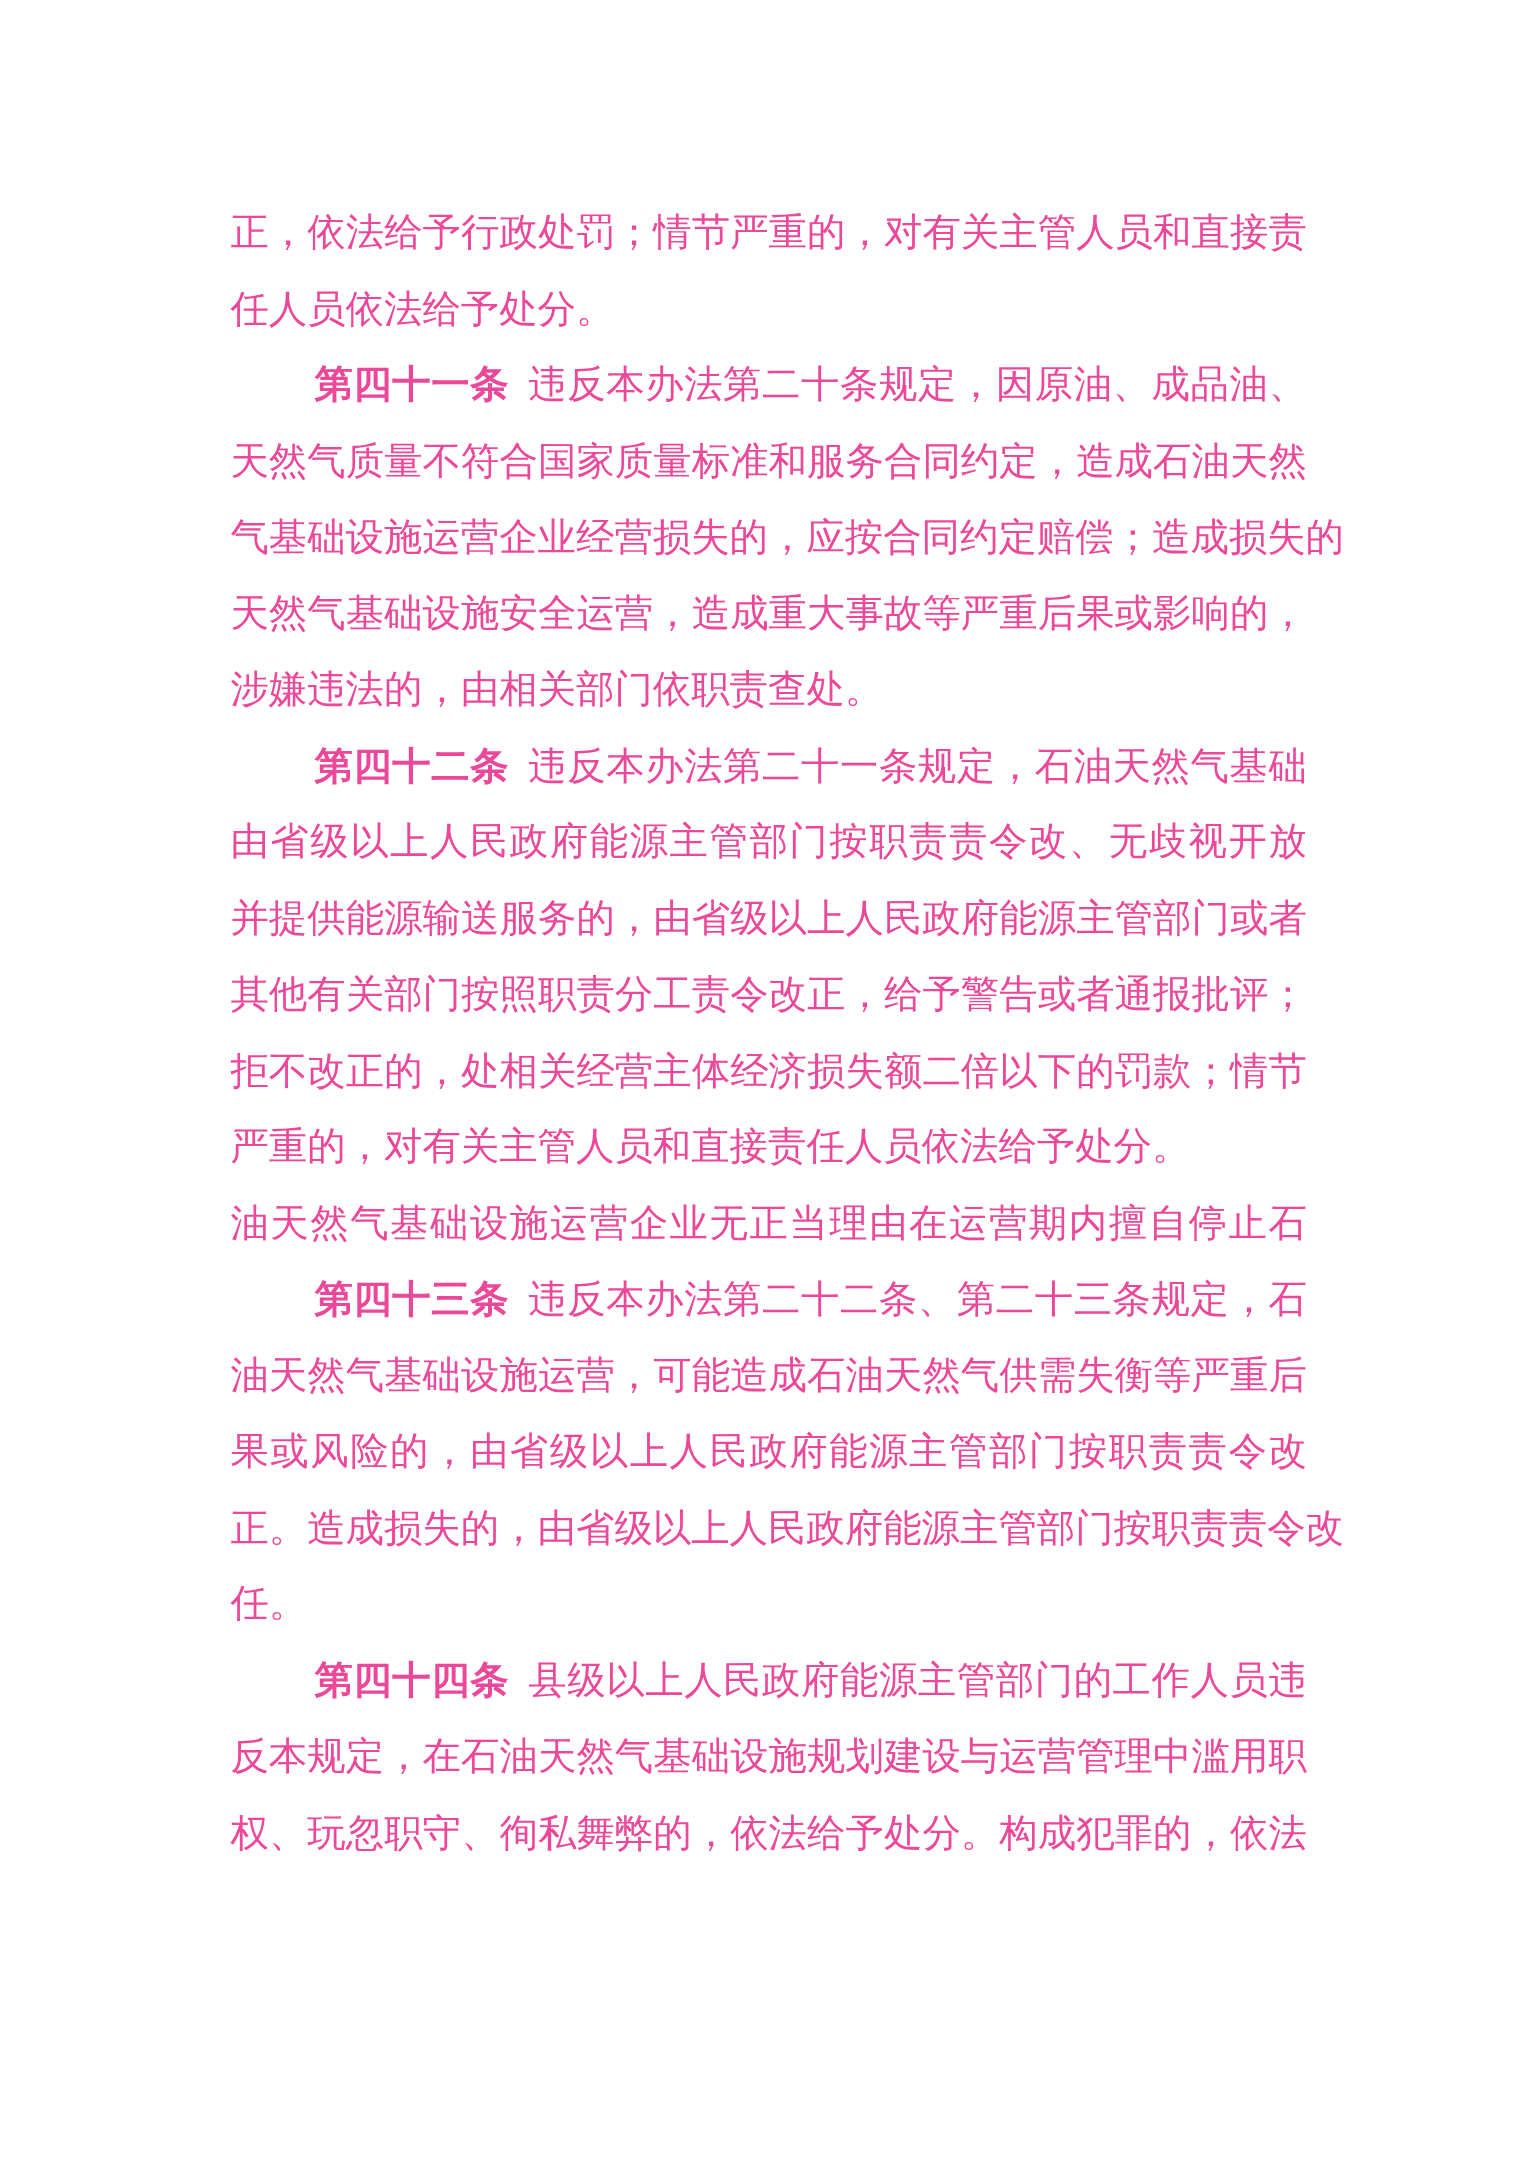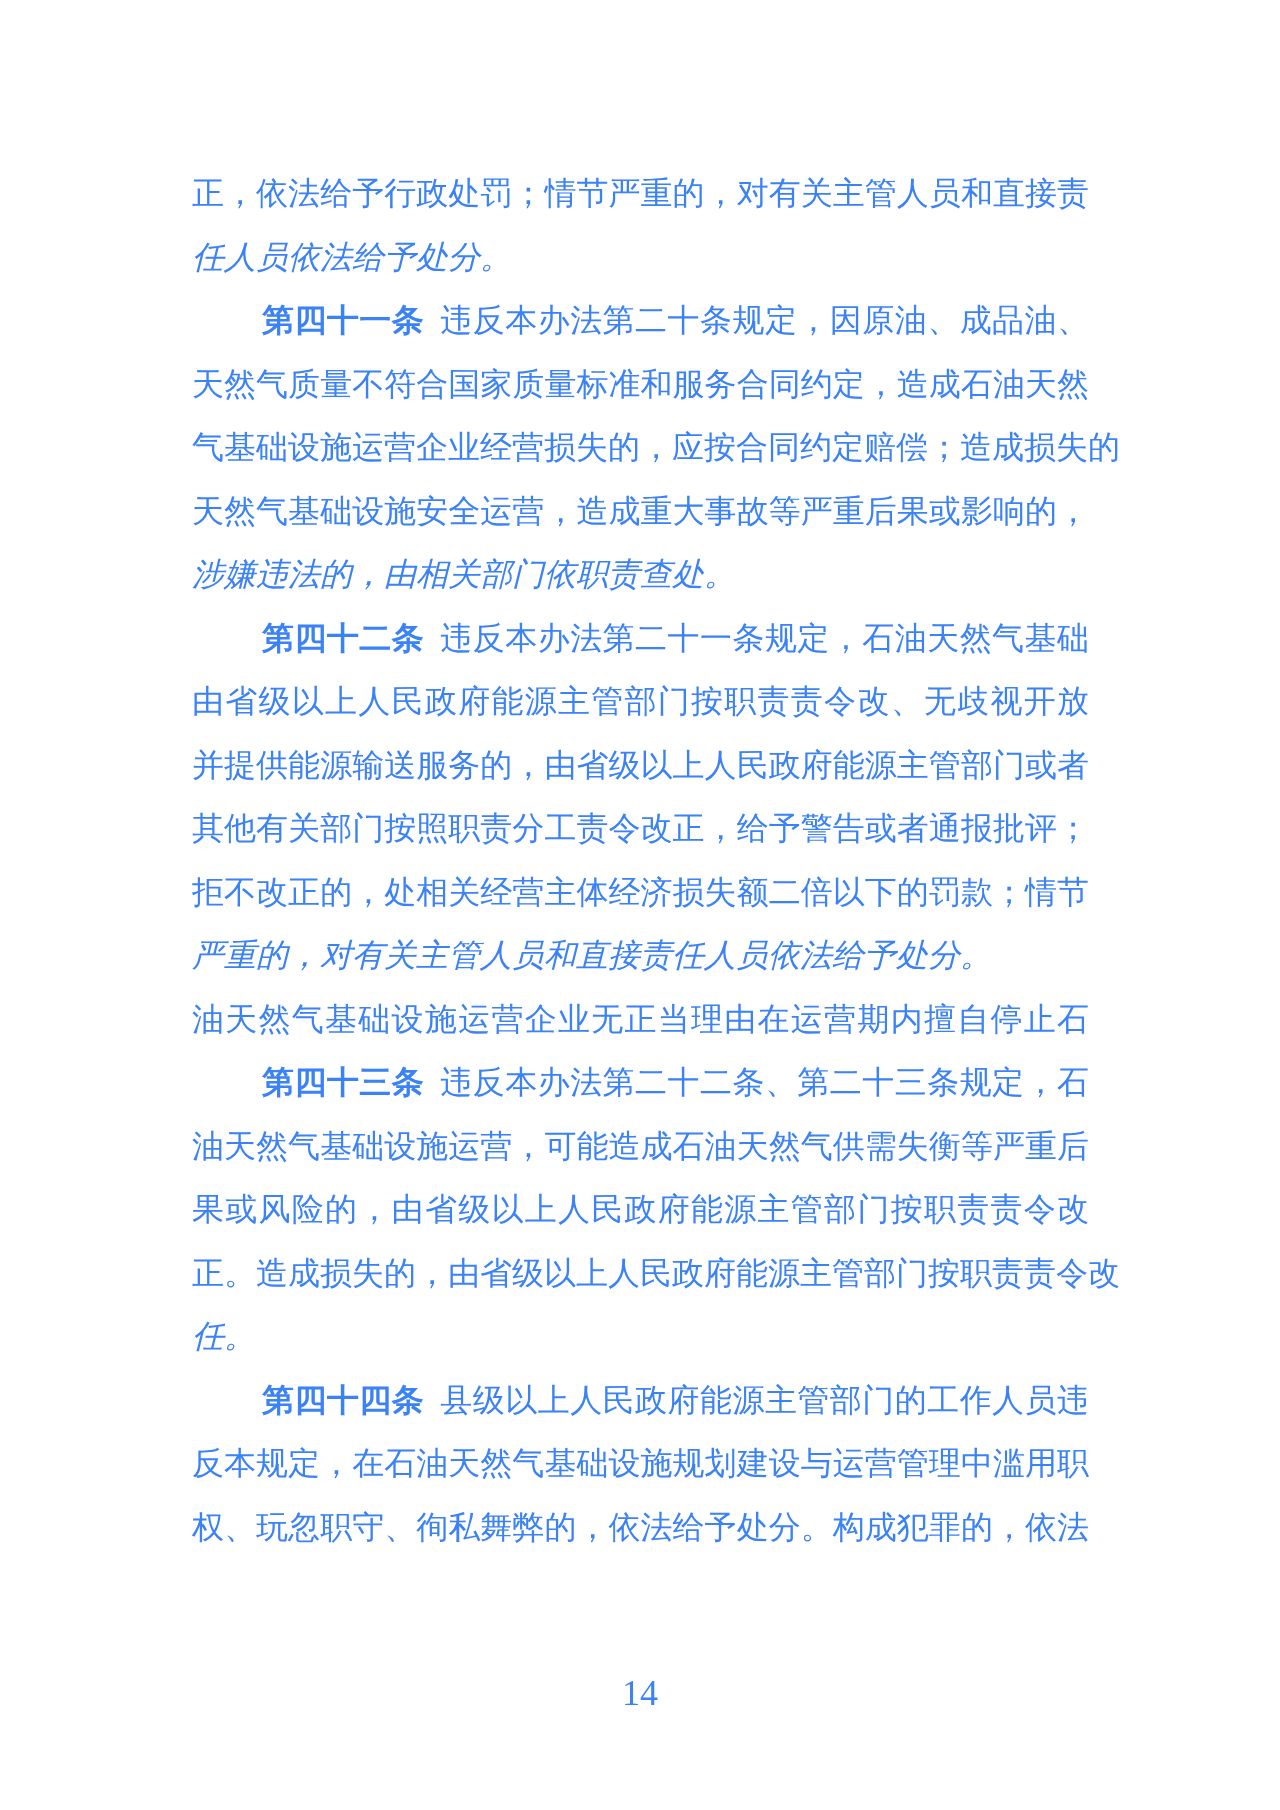--- a/index.html
+++ b/index.html
@@ -5,21 +5,21 @@
   html, body {
     margin: 0;
     padding: 0;
     background: #ffffff;
   }
   .page {
     position: relative;
     width: 1280px;
     height: 1810px;
     background: #ffffff;
-    color: #3b82f6;
+    color: #ec4899;
     font-family: "Liberation Serif", "DejaVu Serif", serif;
     overflow: hidden;
   }
   .content {
     position: absolute;
     left: 192px;
     top: 162px;
     width: 897px;
   }
   .line {
@@ -31,21 +31,20 @@
   }
   
   .line.j {
     text-align: justify;
     text-align-last: justify;
   }
   
   .line.e {
     text-align: right;
     text-align-last: left;
-    font-style: italic;
   }
   
   .line.ind {
     text-indent: 70px;
   }
   
   .art {
     font-weight: 700;
     font-family: Liberation Sans, sans-serif;
     margin-right: 16px;
@@ -100,14 +99,13 @@
     <div class="line e">任。</div>
 
     <div class="line j ind">
       <span class="art">第四十四条</span><span>县级以上人民政府能源主管部门的工作人员违</span>
     </div>
     <div class="line j">反本规定，在石油天然气基础设施规划建设与运营管理中滥用职</div>
     <div class="line j">权、玩忽职守、徇私舞弊的，依法给予处分。构成犯罪的，依法</div>
 
   </div>
 
-  <div class="page-number">14</div>
 </div>
 
 </body></html>

